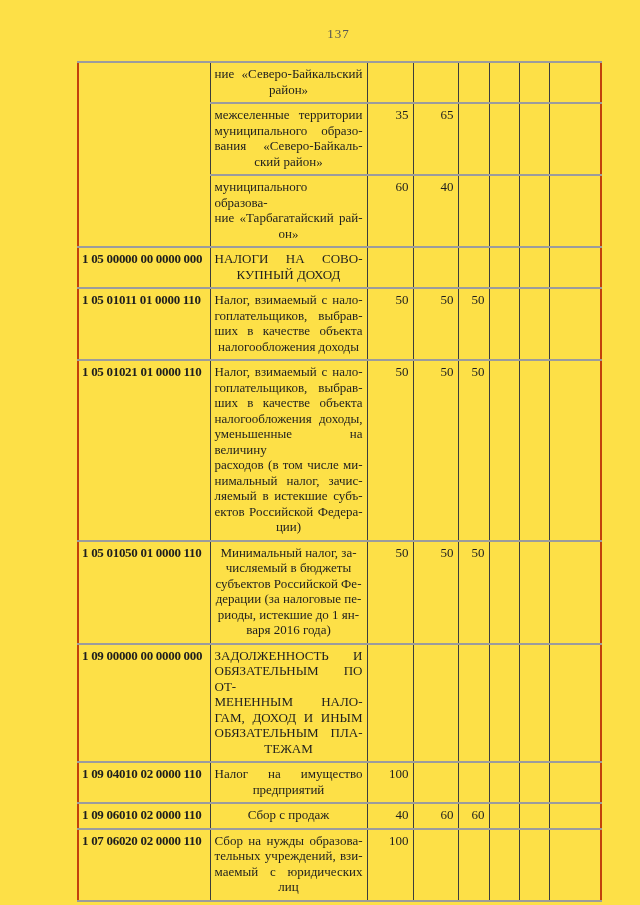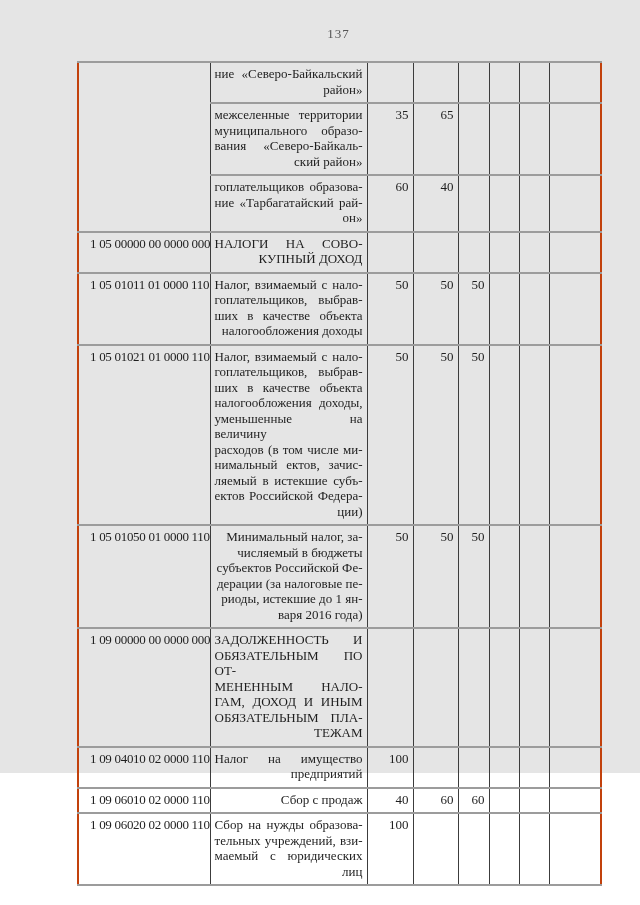--- a/index.html
+++ b/index.html
@@ -5,22 +5,22 @@
   html, body { margin: 0; padding: 0; }
   body {
     width: 640px; height: 905px;
     background: #ffffff;
     font-family: "Liberation Serif", serif;
     color: #1e1e1e;
     overflow: hidden;
   }
   .page {
     position: relative;
-    width: 640px; height: 773px;
-    background: #e5e5e5;
+    width: 640px; height: 905px;
+    background: #fde047;
   }
   .page-number {
     position: absolute;
     top: 26px; left: 77px; width: 523px;
     text-align: center;
     font-size: 13px;
     color: #555555;
     letter-spacing: 1px;
   }
   table.doc-table {
@@ -36,27 +36,28 @@
     border-right: 1px solid #3c3c3c;
     border-top: 2px solid #9c9c9c;
     border-bottom: 2px solid #9c9c9c;
     vertical-align: top;
     font-size: 13px;
     line-height: 15.5px;
     padding: 3px 4px 5px 4px;
   }
   td.code {
     white-space: nowrap;
-    padding-left: 11px;
+    padding-left: 3px;
     padding-right: 1px;
     letter-spacing: -0.3px;
+    font-weight: bold;
   }
   td.desc { padding-left: 4px; padding-right: 4px; }
   td.num  { text-align: right; padding-right: 4px; }
-  .ln { text-align: right; }
+  .ln { text-align: center; }
   .ln.j { text-align: justify; text-align-last: justify; }
 </style>
 </head>
 <body>
 
 <div class="page">
   <div class="page-number">137</div>
 
   <table class="doc-table">
     <colgroup>
@@ -92,21 +93,21 @@
           </td>
           <td class="num">35</td>
           <td class="num">65</td>
           <td class="num"></td>
           <td class="num"></td>
           <td class="num"></td>
           <td class="num"></td>
         </tr>
         <tr>
           <td class="desc">
-            <div class="ln j">гоплательщиков образова-</div>
+            <div class="ln j">муниципального образова-</div>
             <div class="ln j">ние «Тарбагатайский рай-</div>
             <div class="ln">он»</div>
           </td>
           <td class="num">60</td>
           <td class="num">40</td>
           <td class="num"></td>
           <td class="num"></td>
           <td class="num"></td>
           <td class="num"></td>
         </tr>
@@ -140,21 +141,21 @@
         </tr>
         <tr>
           <td class="code">1 05 01021 01 0000 110</td>
           <td class="desc">
             <div class="ln j">Налог, взимаемый с нало-</div>
             <div class="ln j">гоплательщиков, выбрав-</div>
             <div class="ln j">ших в качестве объекта</div>
             <div class="ln j">налогообложения доходы,</div>
             <div class="ln j">уменьшенные на величину</div>
             <div class="ln j">расходов (в том числе ми-</div>
-            <div class="ln j">нимальный ектов, зачис-</div>
+            <div class="ln j">нимальный налог, зачис-</div>
             <div class="ln j">ляемый в истекшие субъ-</div>
             <div class="ln j">ектов Российской Федера-</div>
             <div class="ln">ции)</div>
           </td>
           <td class="num">50</td>
           <td class="num">50</td>
           <td class="num">50</td>
           <td class="num"></td>
           <td class="num"></td>
           <td class="num"></td>
@@ -212,21 +213,21 @@
             <div class="ln">Сбор с продаж</div>
           </td>
           <td class="num">40</td>
           <td class="num">60</td>
           <td class="num">60</td>
           <td class="num"></td>
           <td class="num"></td>
           <td class="num"></td>
         </tr>
         <tr>
-          <td class="code">1 09 06020 02 0000 110</td>
+          <td class="code">1 07 06020 02 0000 110</td>
           <td class="desc">
             <div class="ln j">Сбор на нужды образова-</div>
             <div class="ln j">тельных учреждений, взи-</div>
             <div class="ln j">маемый с юридических</div>
             <div class="ln">лиц</div>
           </td>
           <td class="num">100</td>
           <td class="num"></td>
           <td class="num"></td>
           <td class="num"></td>

